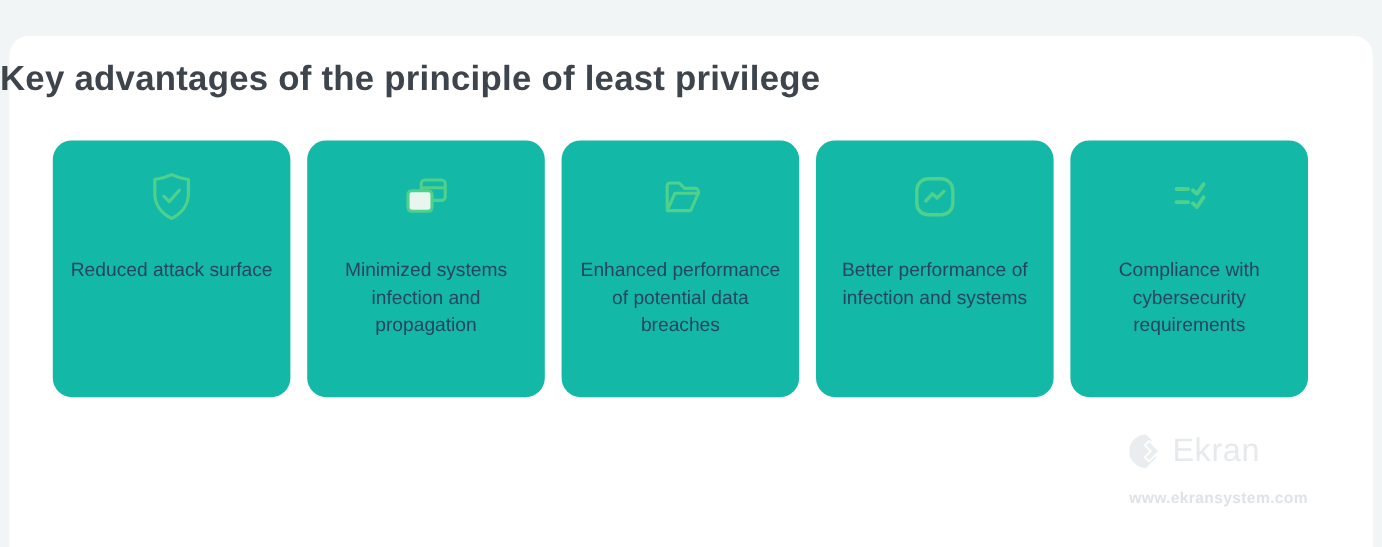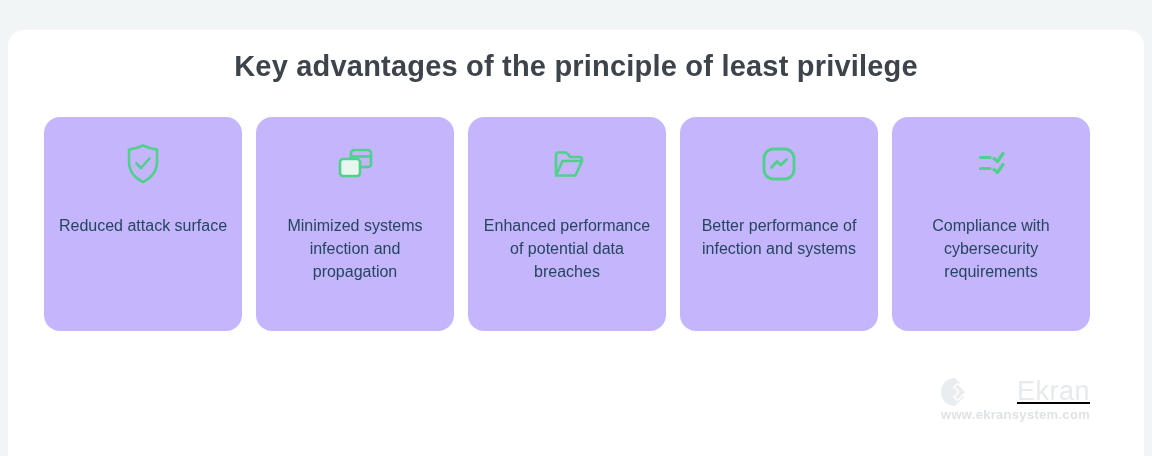--- a/index.html
+++ b/index.html
@@ -13,38 +13,38 @@
   .panel {
     position: absolute;
     left: 8px; right: 8px; top: 30px; bottom: 0;
     background: #ffffff;
     border-radius: 16px 16px 0 0;
   }
   .title {
     position: absolute;
     top: 50px;
     left: 0; right: 0;
-    text-align: center;
+    text-align: left;
     font-size: 29px;
     font-weight: 700;
     letter-spacing: 0.2px;
     color: #3d444c;
   }
   .cards {
     position: absolute;
     top: 117px;
     left: 0; right: 18px;
     display: flex;
     justify-content: center;
     gap: 14px;
   }
   .card {
     width: 198px;
     height: 214px;
-    background: #c4b5fd;
+    background: #14b8a6;
     border-radius: 16px;
     padding: 23px 12px 0 12px;
     display: flex;
     flex-direction: column;
     align-items: center;
   }
   .card .icon {
     width: 48px;
     height: 48px;
     flex: 0 0 auto;
@@ -59,32 +59,31 @@
   }
   .brand {
     position: absolute;
     right: 62px;
     bottom: 34px;
     text-align: right;
   }
   .brand-row {
     display: flex;
     align-items: center;
-    justify-content: space-between;
+    justify-content: flex-start;
     gap: 6px;
-    text-decoration: underline;
   }
   .brand-wordmark {
     font-size: 27px;
     font-weight: 500;
     letter-spacing: 0.5px;
     color: #e7eaec;
   }
   .brand-url {
-    margin-top: 0;
+    margin-top: 16px;
     font-size: 13px;
     font-weight: 600;
     letter-spacing: 0.3px;
     color: #dfe3e6;
     text-align: right;
   }
   svg { display: block; }
 </style>
 </head>
 <body>

